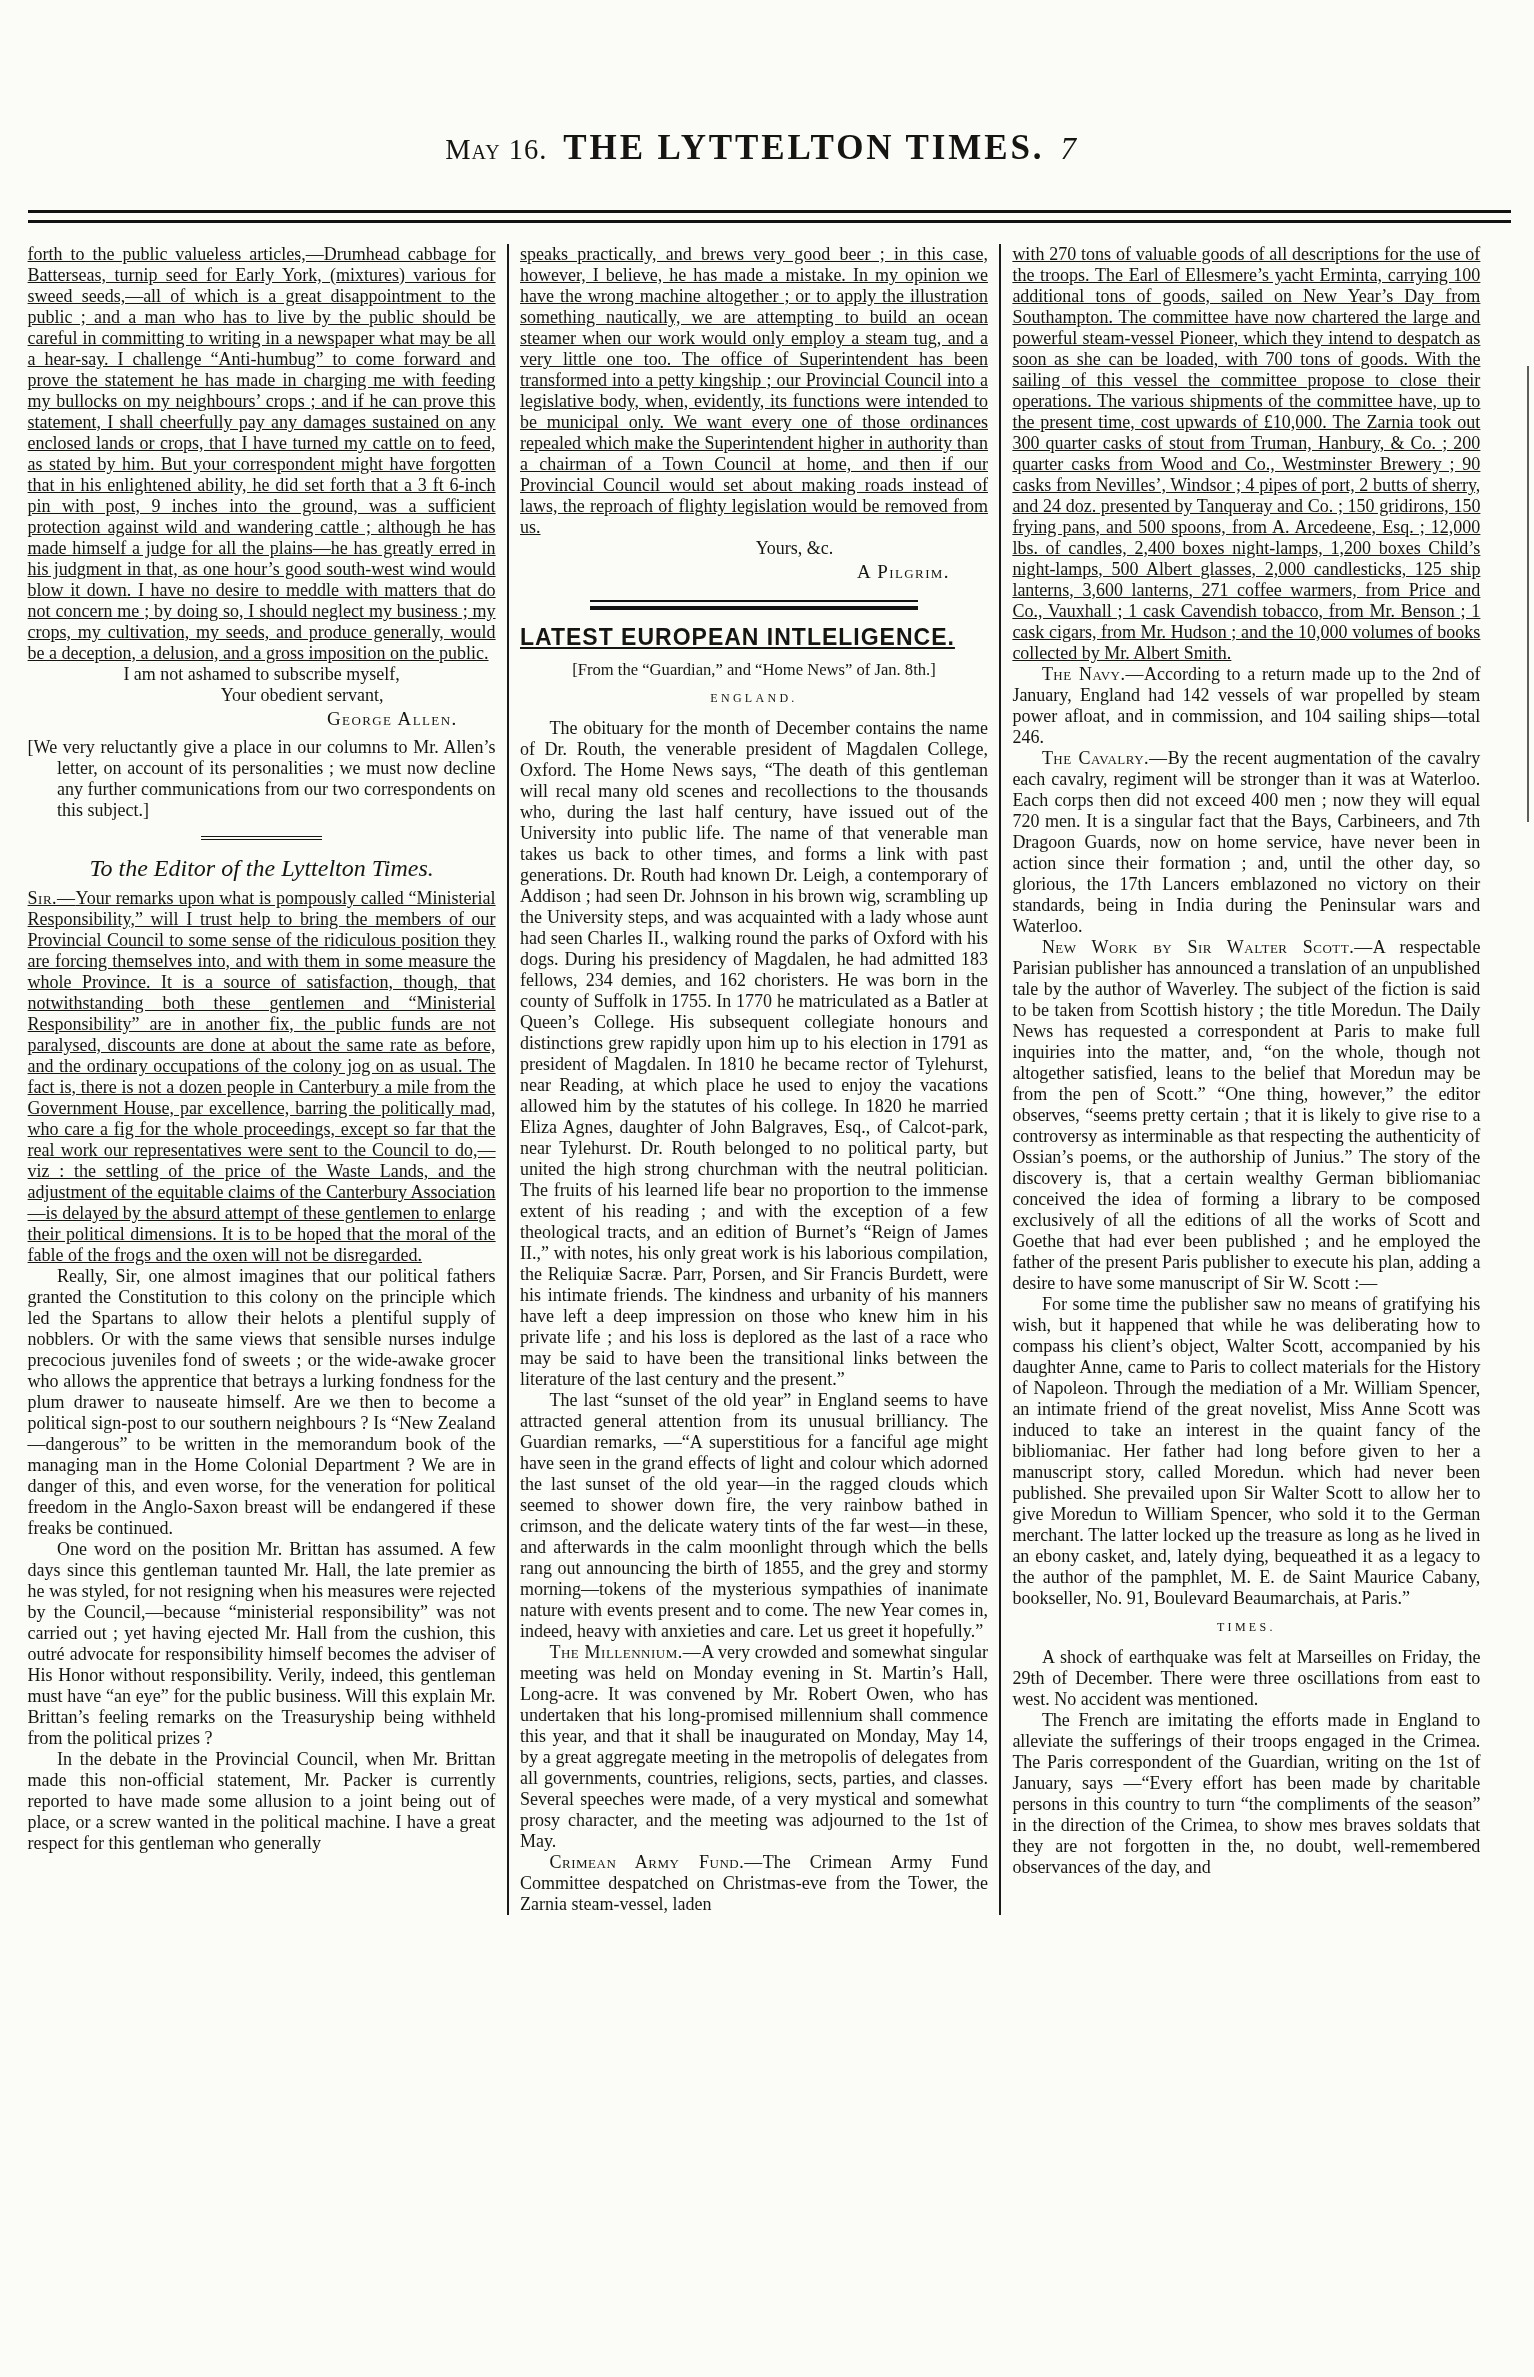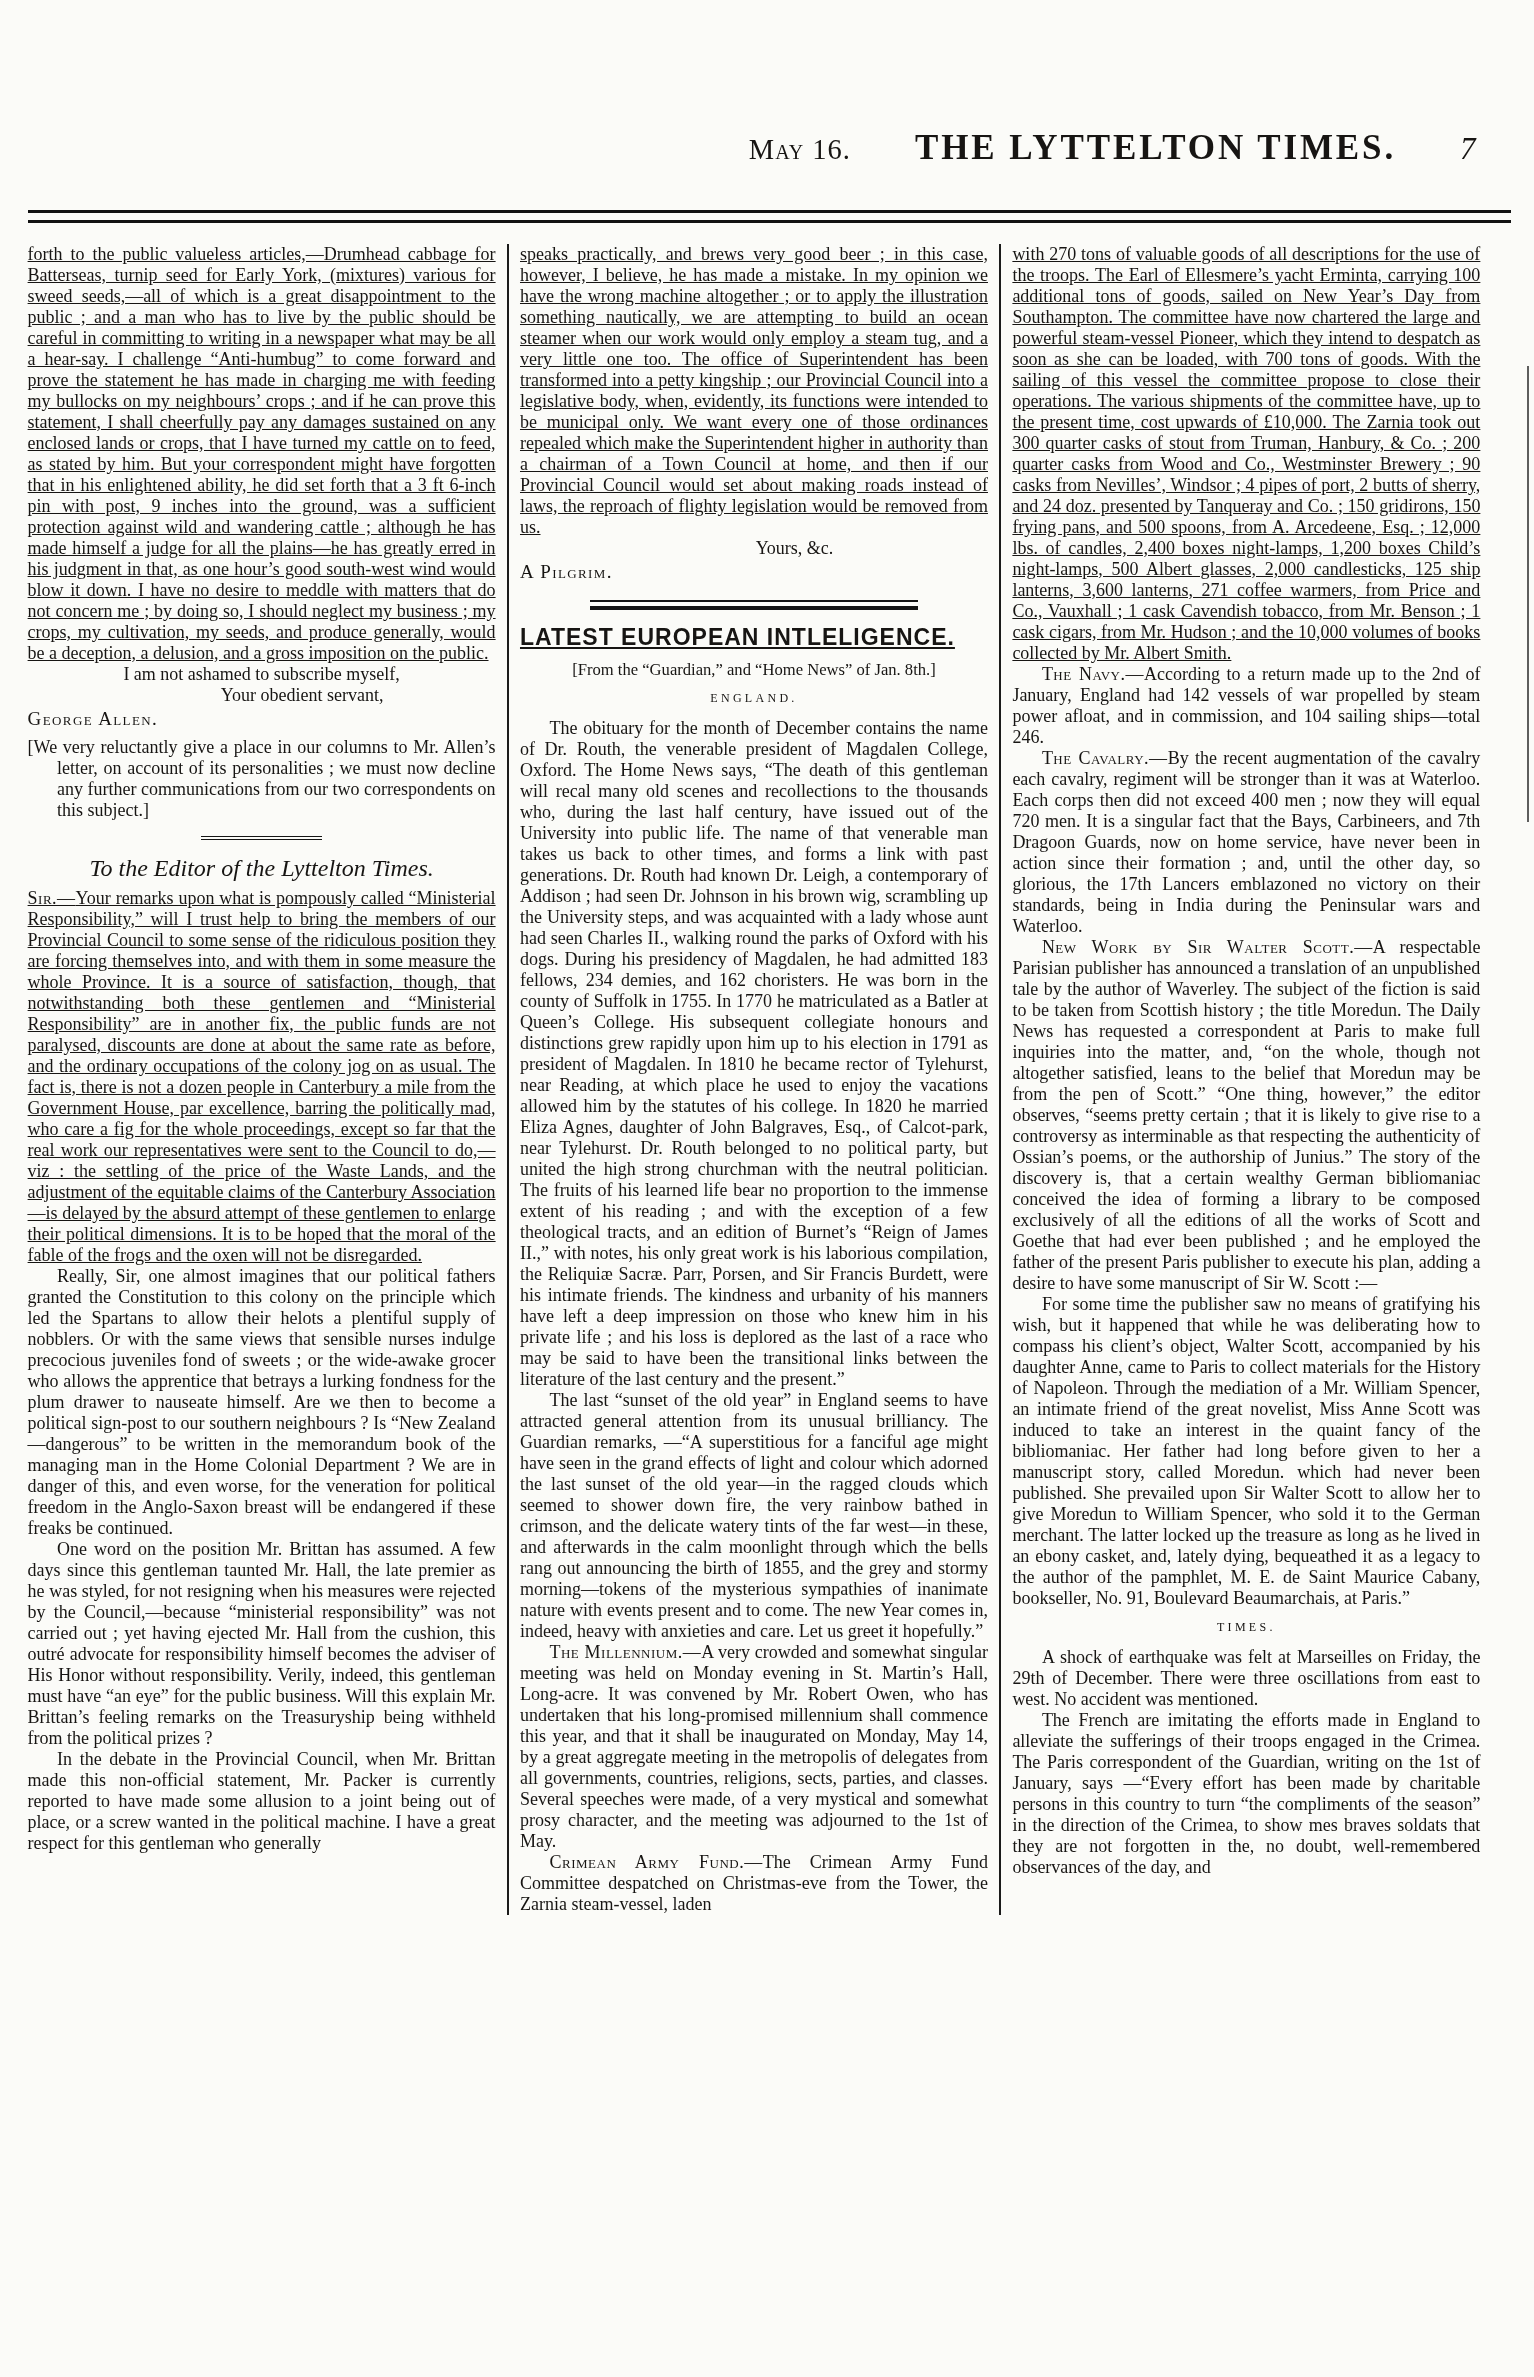--- a/index.html
+++ b/index.html
@@ -1,31 +1,31 @@
 <!DOCTYPE html>
 <html lang="en" style="font-size:7.6px"><head>
 <meta charset="utf-8">
 <style>
   html,body{margin:0;padding:0;background:#fbfbf8;}
   body{width:1535px;height:2434px;overflow:hidden;position:relative;
        font-family:"Liberation Serif","DejaVu Serif",serif;color:#171513;}
   .page{box-sizing:border-box;width:1535px;height:2434px;padding:112px 24px 0 27.6px;position:relative;}
-  .hdr{display:flex;justify-content:flex-end;align-items:baseline;padding:0 23px 0 18px;gap:48px;}
+  .hdr{display:flex;justify-content:center;align-items:baseline;padding:0 23px 0 18px;}
   .date{font-size:28.5px;font-variant:small-caps;letter-spacing:1px;}
   .masthead{font-size:35px;font-weight:bold;letter-spacing:2.9px;margin:16px;font-family:"Liberation Serif",serif;}
   .pageno{font-size:31px;font-style:italic;padding-right:12.4px;}
   .double-rule{margin-top:26px;height:6.7px;border-top:3.8px solid #121212;border-bottom:3.8px solid #121212;}
   .columns{display:flex;margin-top:21px;align-items:stretch;}
   .col{width:468px;font-size:18px;line-height:21px;text-align:justify;}
   .colsep{width:2.4px;background:#1b1b1b;margin:0 11px;}
   .col p{margin:0;text-indent:29.5px;}
   .col p.cont{text-indent:0;text-decoration:underline;}
   .center{text-align:center;text-indent:0 !important;}
   .push-right{padding-left:81px;}
-  .sig{text-align:left;text-indent:0 !important;padding-right:38px;font-variant:small-caps;
+  .sig{text-align:right;text-indent:0 !important;padding-right:38px;font-variant:small-caps;
        letter-spacing:1.4px;font-size:19px;line-height:25px;}
   .bracket{text-indent:-29.5px !important;padding-left:29.5px;}
   .shortrule{width:121px;border-top:1.9px solid #151515;border-bottom:1px solid #151515;height:2.4px;margin:14.3px auto 16px;}
   .dblrule-short{width:328px;border-top:2.4px solid #131313;border-bottom:4.3px solid #131313;height:4.3px;margin:16px auto 14.3px;}
   .edheading{font-style:italic;font-weight:normal;font-size:24px;text-align:center;margin:2.9px 0 7.6px;line-height:24px;}
   .bigheading{font-family:"Liberation Sans","DejaVu Sans",sans-serif;font-weight:bold;font-size:23px;
               letter-spacing:1px;text-align:left;margin:4.8px 0 6.7px;line-height:27.6px;text-decoration:underline;}
   .source{text-align:center;font-size:16.6px;margin:0 0 4.8px;text-indent:0 !important;}
   .subhead{text-align:center;font-size:12px;letter-spacing:3.3px;font-weight:normal;margin:7.6px 0 8.6px;line-height:22px;}
   .lead{font-variant:small-caps;letter-spacing:0.5px;}

